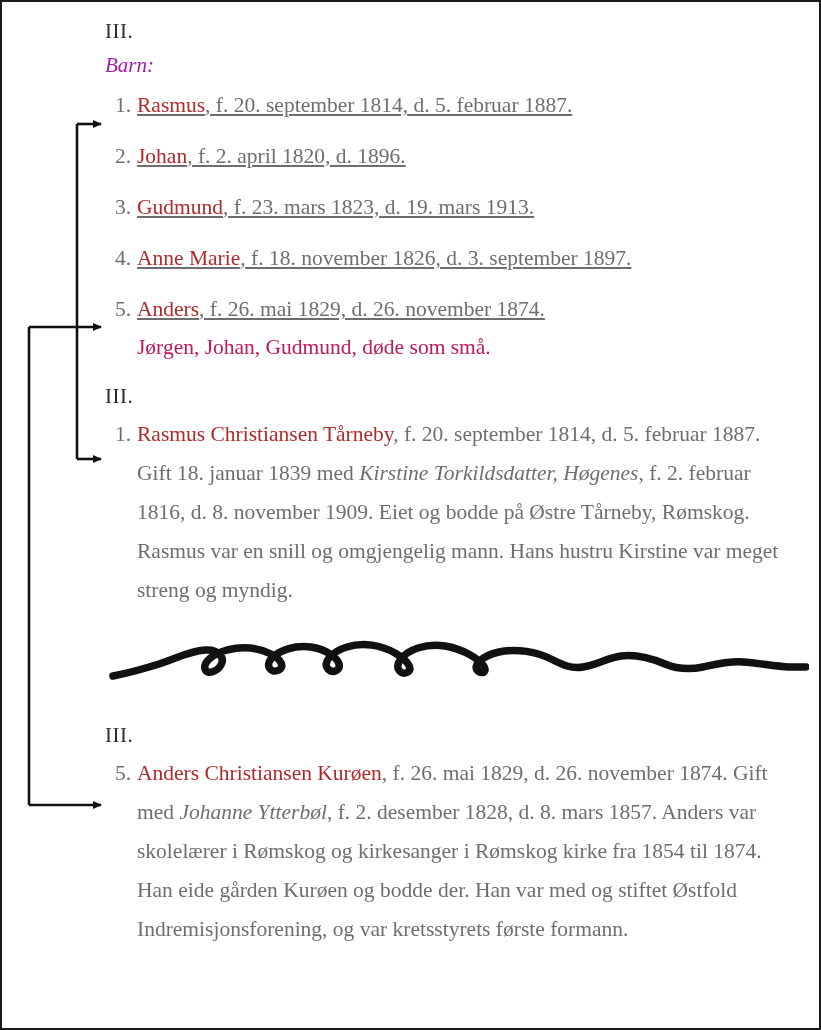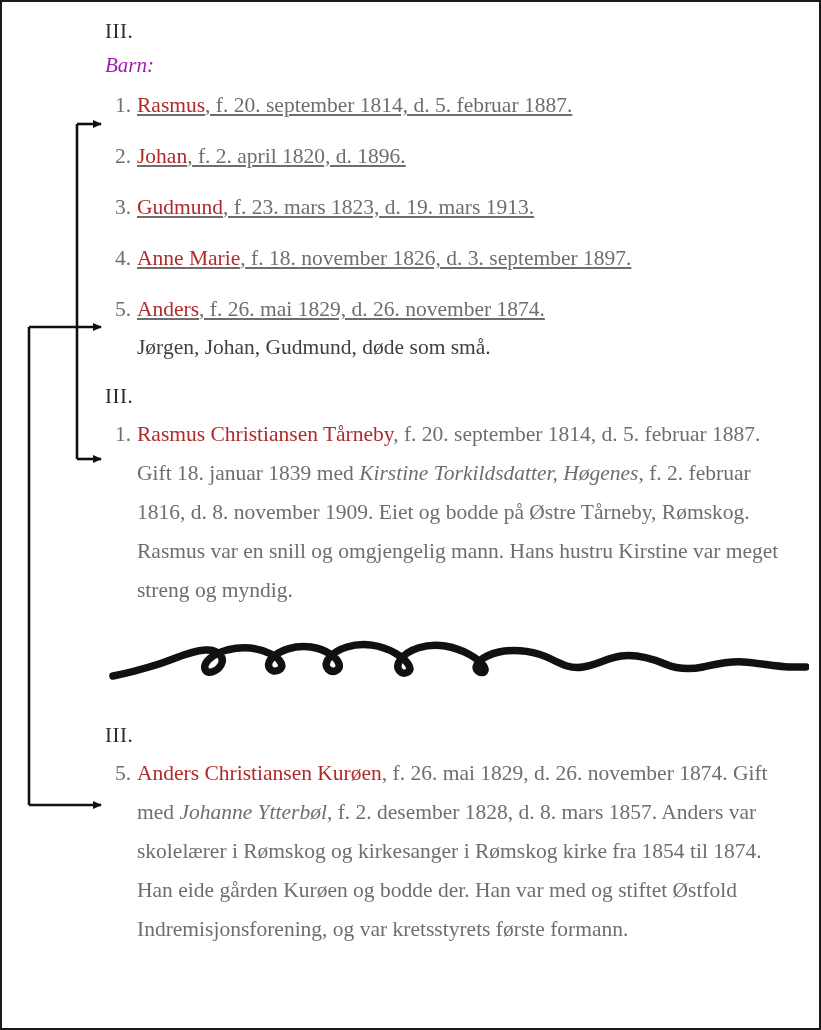--- a/index.html
+++ b/index.html
@@ -72,21 +72,21 @@
     text-align: right;
     margin-right: 6px;
     color: #6e6e6e;
   }
   .nm {
     color: #b02a2a;
   }
   .plain-note {
     font-size: 21.5px;
     line-height: 30px;
-    color: #404040;
+    color: #be185d;
     margin: -6px 0 0 32px;
   }
 
   
   .entry {
     position: relative;
     font-size: 21.5px;
     line-height: 39px;
     color: #6e6e6e;
     margin: 0 0 0 0;

